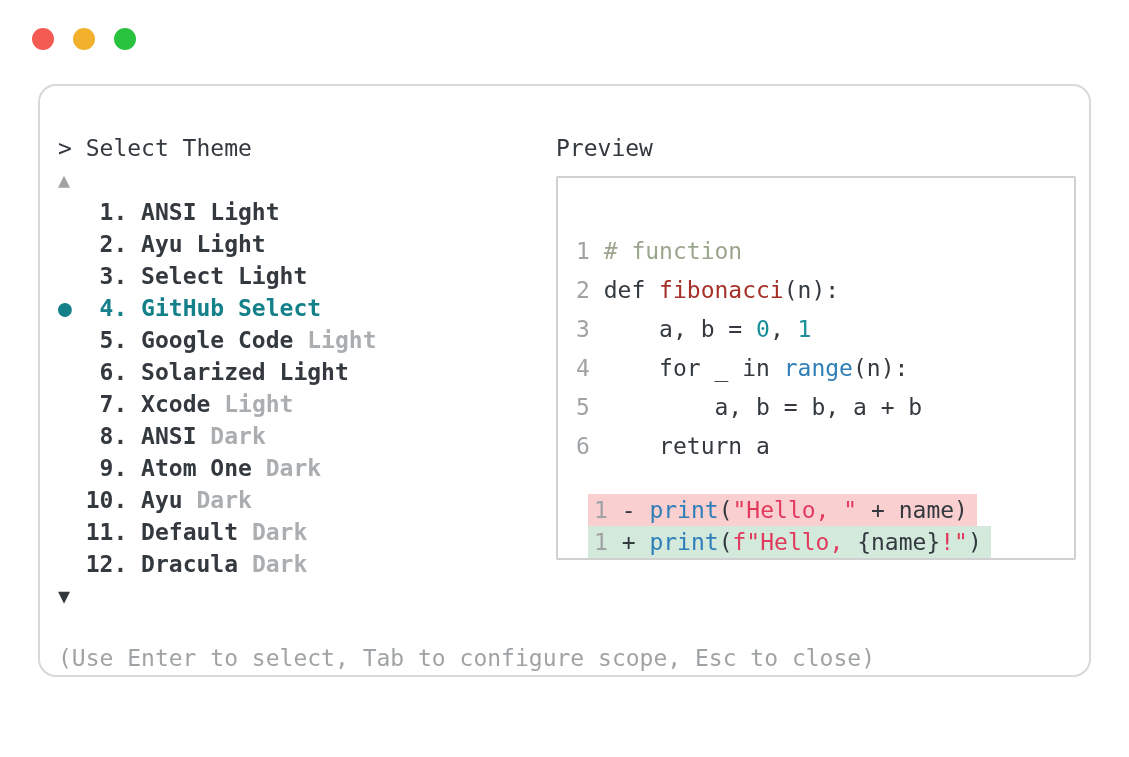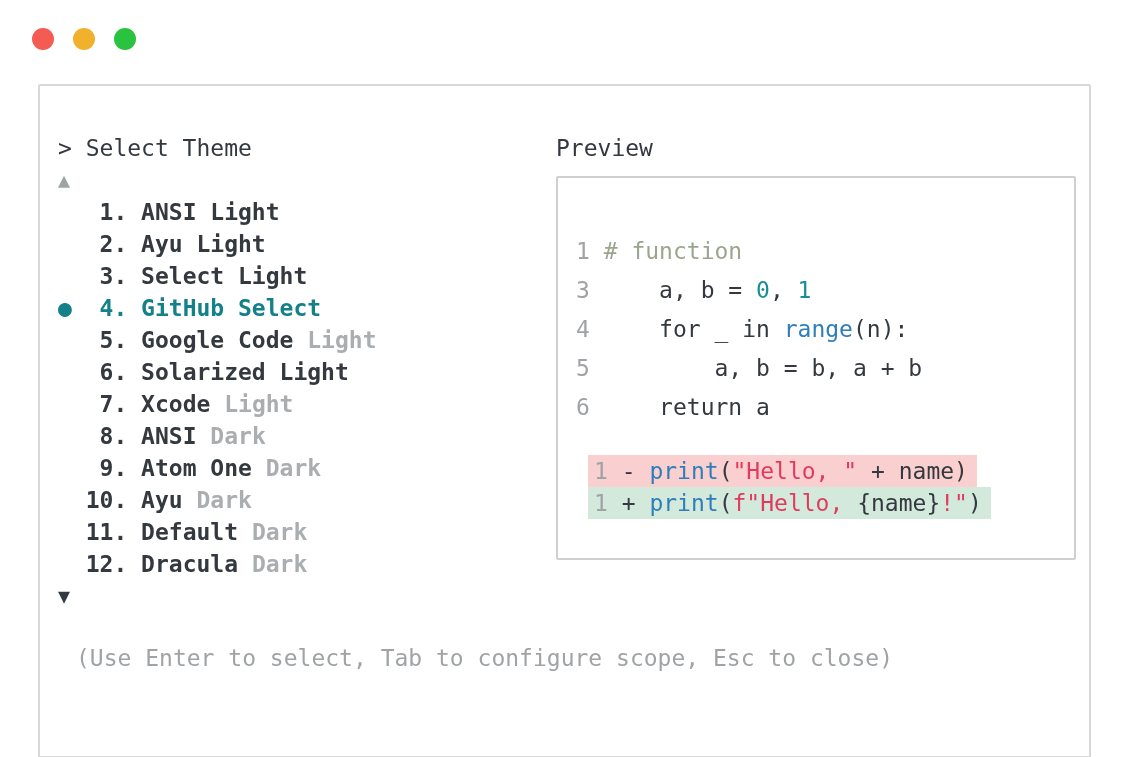--- a/index.html
+++ b/index.html
@@ -24,22 +24,22 @@
     font-family:"DejaVu Sans Mono","Liberation Mono",monospace;
     font-size:23px;line-height:32px;color:var(--text);
   }
   .traffic-lights{position:absolute;left:32px;top:28px;display:flex;gap:19px;}
   .dot{width:22px;height:22px;border-radius:50%;display:inline-block;}
   .dot.red{background:var(--dot-red,#f45b52);}
   .dot.yellow{background:var(--dot-yellow,#f2b12c);}
   .dot.green{background:var(--dot-green,#29c340);}
 
   .window{
-    position:absolute;left:38px;top:84px;width:1053px;height:674px;
-    background:#fff;border:2px solid var(--border);border-radius:2px;
+    position:absolute;left:38px;top:84px;width:1053px;height:593px;
+    background:#fff;border:2px solid var(--border);border-radius:18px;
   }
   .left-panel{position:absolute;left:18px;top:46px;}
   .row{white-space:pre;height:32px;}
   .title{color:var(--text);}
   .arrow{font-size:20px;}
   .arrow.up{color:var(--muted);}
   .arrow.down{color:var(--text);}
 
   .item{cursor:default;font-weight:bold;}
   .item .marker{color:var(--accent);}
@@ -61,21 +61,21 @@
   .seg-str{color:var(--string-red);}
   .seg-kw{color:var(--kw-blue);}
   .seg-num{color:var(--num-teal);}
 
   .diff-wrap{margin-top:32px;margin-left:12px;}
   .diff-row{white-space:pre;height:32px;}
   .diff-bg{display:inline-block;padding:0 9px 0 6px;height:32px;}
   .diff-bg.del{background:var(--del-bg);}
   .diff-bg.add{background:var(--add-bg);}
 
-  .help{position:absolute;left:18px;top:556px;color:var(--muted);white-space:pre;margin-left:18px;}
+  .help{position:absolute;left:18px;top:556px;color:var(--muted);white-space:pre;}
 </style>
 </head>
 <body>
 
 <div class="traffic-lights">
   <span class="dot red"></span>
   <span class="dot yellow"></span>
   <span class="dot green"></span>
 </div>
 
@@ -99,20 +99,21 @@
         <div class="row item"><span class="marker">  </span><span class="num">12. </span><span class="name">Dracula </span><span class="dim">Dark</span></div>
       </div>
     <div class="row arrow down">▼</div>
   </div>
 
   <div class="right-panel">
     <div class="row title">Preview</div>
     <div class="preview-box">
       <div id="code-area">
           <div class="code-row"><span class="lineno">1 </span><span class="seg-comment"># function</span></div>
+          <div class="code-row"><span class="lineno">2 </span><span class="seg-text">def </span><span class="seg-func">fibonacci</span><span class="seg-text">(n):</span></div>
           <div class="code-row"><span class="lineno">3 </span><span class="seg-text">    a, b = </span><span class="seg-num">0</span><span class="seg-text">, </span><span class="seg-num">1</span></div>
           <div class="code-row"><span class="lineno">4 </span><span class="seg-text">    for _ in </span><span class="seg-kw">range</span><span class="seg-text">(n):</span></div>
           <div class="code-row"><span class="lineno">5 </span><span class="seg-text">        a, b = b, a + b</span></div>
           <div class="code-row"><span class="lineno">6 </span><span class="seg-text">    return a</span></div>
           <div class="diff-wrap">
             <div class="diff-row"><span class="diff-bg del"><span class="lineno">1 </span><span class="seg-text">- </span><span class="seg-kw">print</span><span class="seg-text">(</span><span class="seg-str">"Hello, "</span><span class="seg-text"> + name)</span></span></div>
             <div class="diff-row"><span class="diff-bg add"><span class="lineno">1 </span><span class="seg-text">+ </span><span class="seg-kw">print</span><span class="seg-text">(</span><span class="seg-str">f"Hello, </span><span class="seg-text">{name}</span><span class="seg-str">!"</span><span class="seg-text">)</span></span></div>
           </div>
         </div>
     </div>

